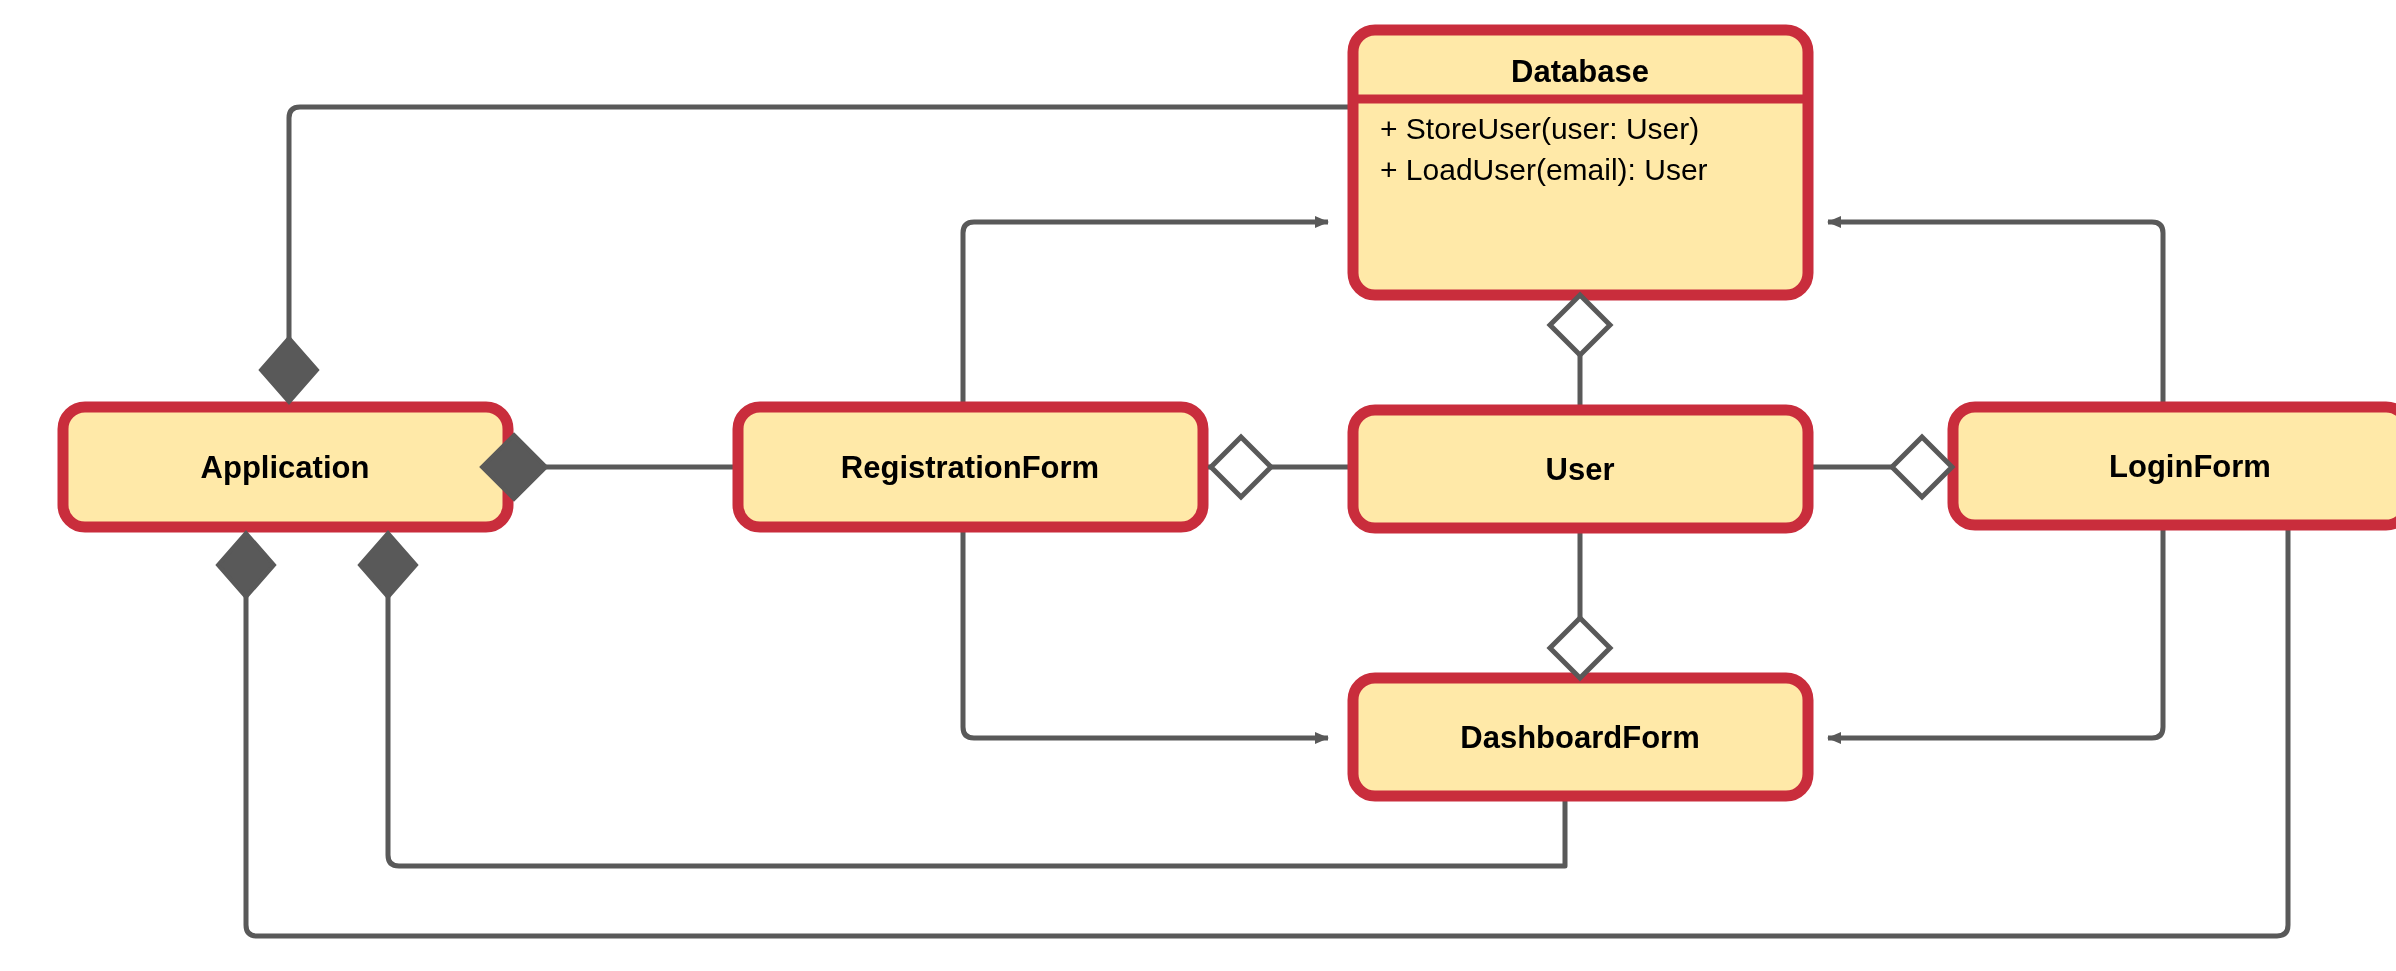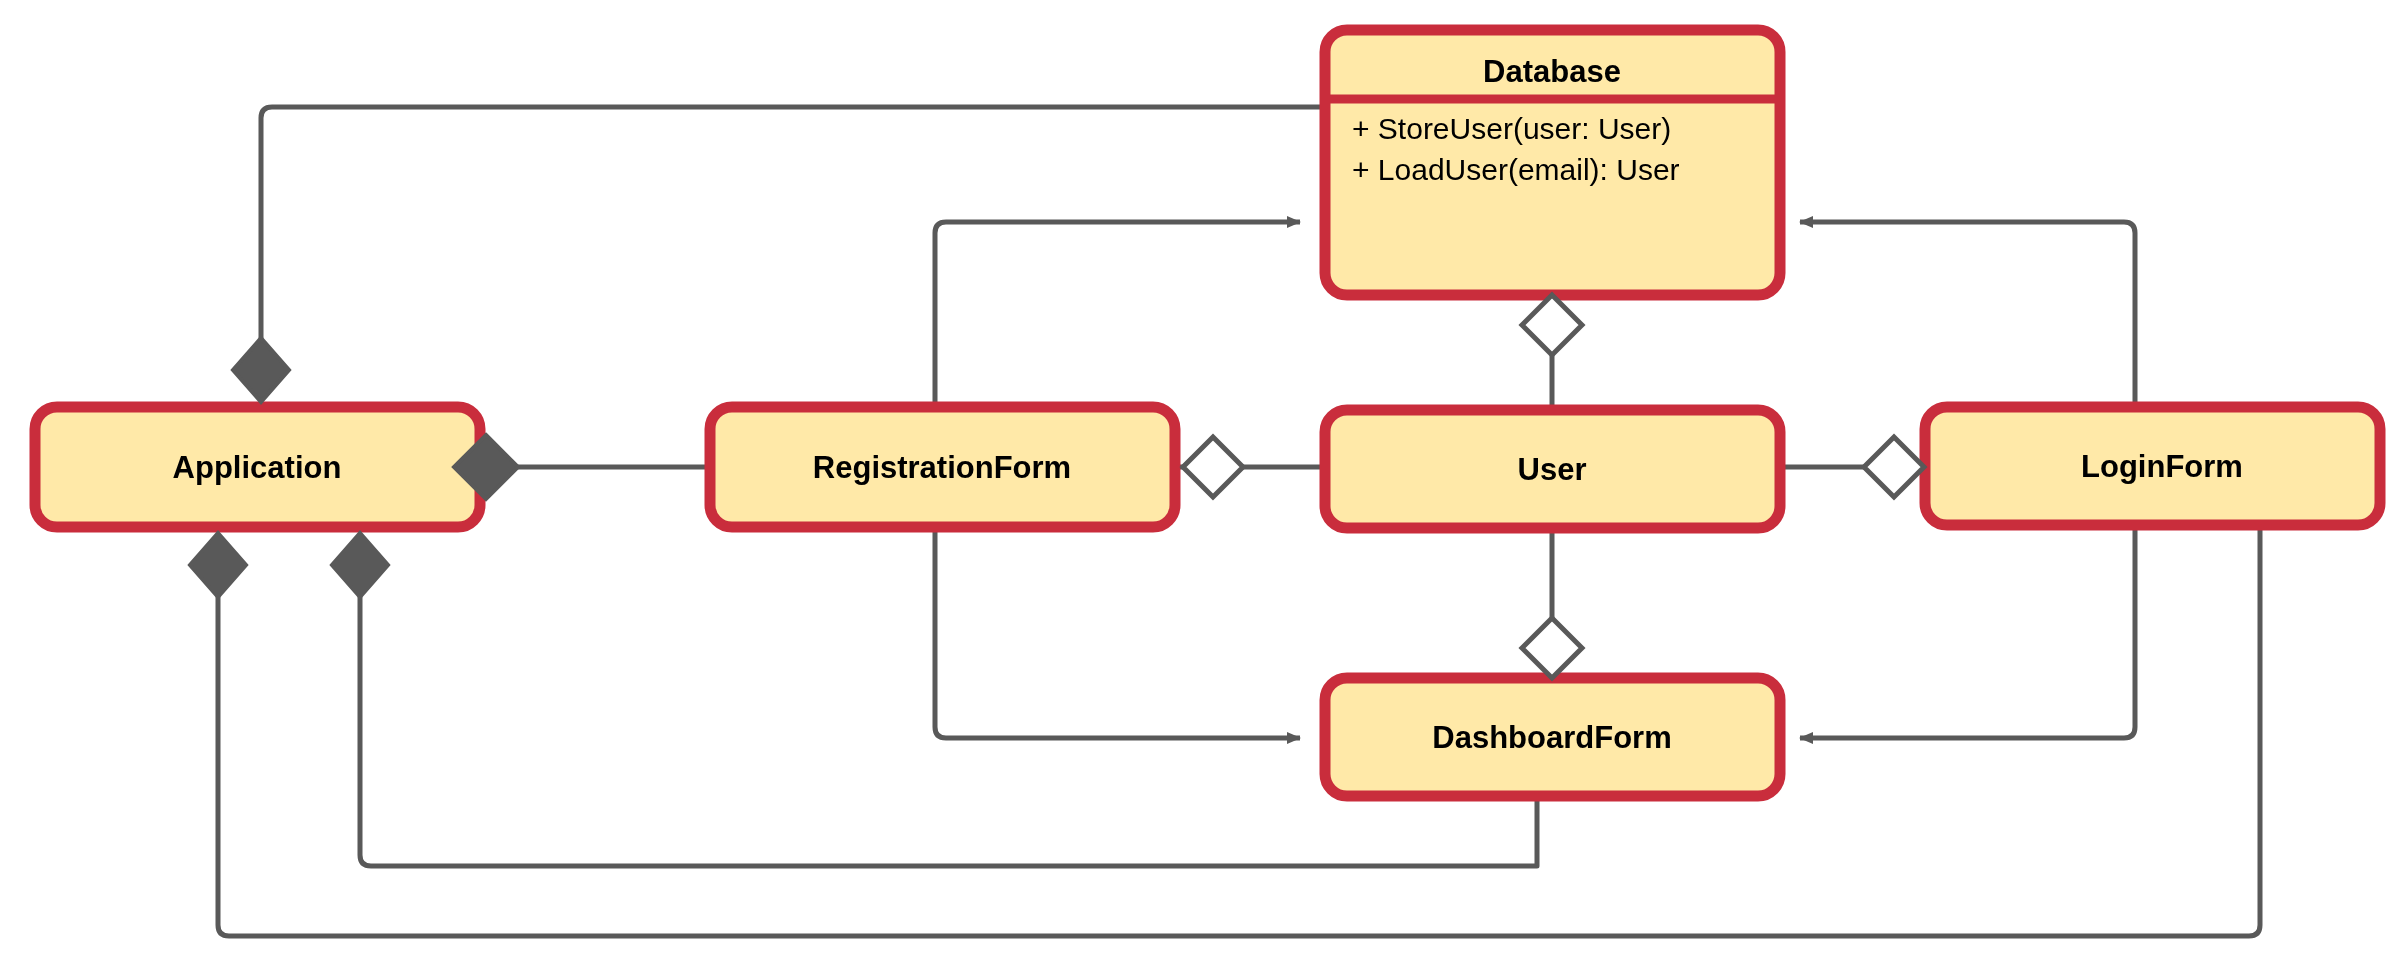--- a/index.html
+++ b/index.html
@@ -10,20 +10,21 @@
   body {
     width: 2396px;
     height: 971px;
     font-family: "Liberation Sans", sans-serif;
     overflow: hidden;
   }
   #diagram-root {
     position: relative;
     width: 2088px;
     height: 971px;
+    margin-left: 28px;
   }
   svg.canvas {
     display: block;
     width: 2396px;
     height: 971px;
   }
   .cls-title {
     font-family: "Liberation Sans", sans-serif;
     font-size: 31px;
     font-weight: bold;

